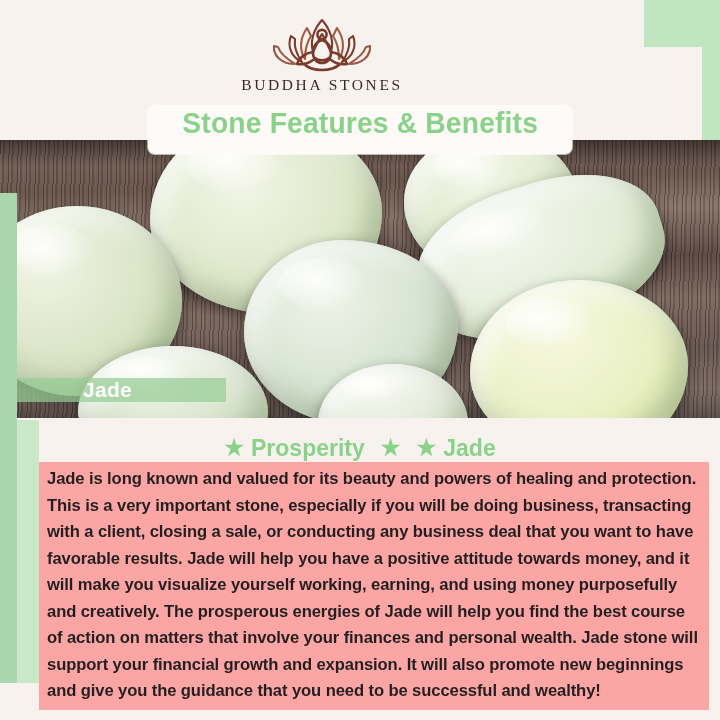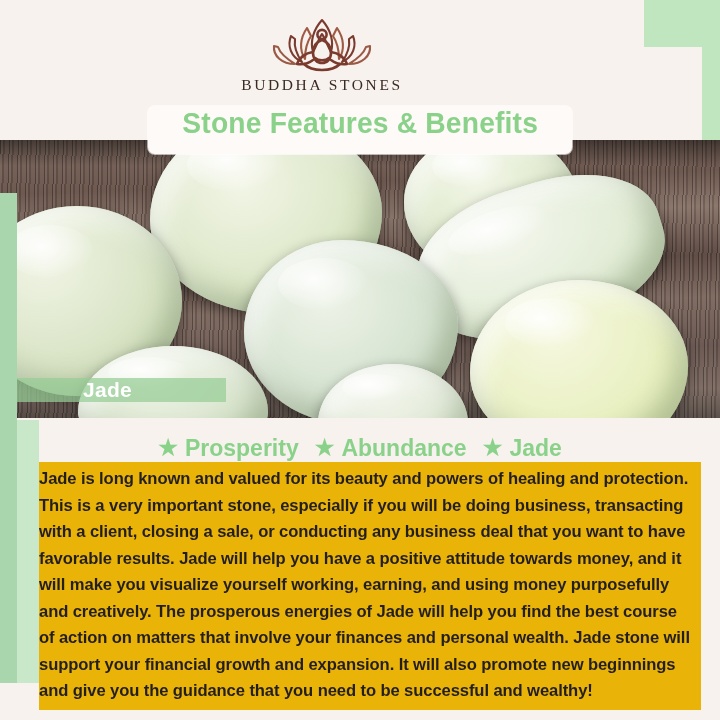--- a/index.html
+++ b/index.html
@@ -209,22 +209,23 @@
     font-family: "Liberation Sans Narrow", "Liberation Sans", sans-serif;
     white-space: nowrap;
   }
   .kw .star { font-size: 22px; line-height: 1; color: #8ad18a; }
 
   .body-box {
     position: absolute;
     left: 39px; top: 44px;
     width: 662px;
     height: 248px;
-    background: #eab308;
+    background: #fca5a5;
     overflow: hidden;
+    padding-left: 8px;
   }
   .body-text {
     margin: 0;
     padding: 4px 6px 0 0;
     font-size: 16.6px;
     line-height: 26.5px;
     font-weight: bold;
     color: #231f20;
     letter-spacing: -0.1px;
     text-align: left;
@@ -286,21 +287,20 @@
   </div>
 
   <div class="text-panel">
     <div class="keywords">
       <span class="kw">
         <span class="star">★</span>
         <span>Prosperity</span>
       </span>
       <span class="kw">
         <span class="star">★</span>
-        <span>Abundance</span>
       </span>
       <span class="kw">
         <span class="star">★</span>
         <span>Jade</span>
       </span>
     </div>
 
     <div class="body-box">
       <p class="body-text">Jade is long known and valued for its beauty and powers of healing and protection. This is a very important stone, especially if you will be doing business, transacting with a client, closing a sale, or conducting any business deal that you want to have favorable results. Jade will help you have a positive attitude towards money, and it will make you visualize yourself working, earning, and using money purposefully and creatively. The prosperous energies of Jade will help you find the best course of action on matters that involve your finances and personal wealth. Jade stone will support your financial growth and expansion. It will also promote new beginnings and give you the guidance that you need to be successful and wealthy!</p>
     </div>

